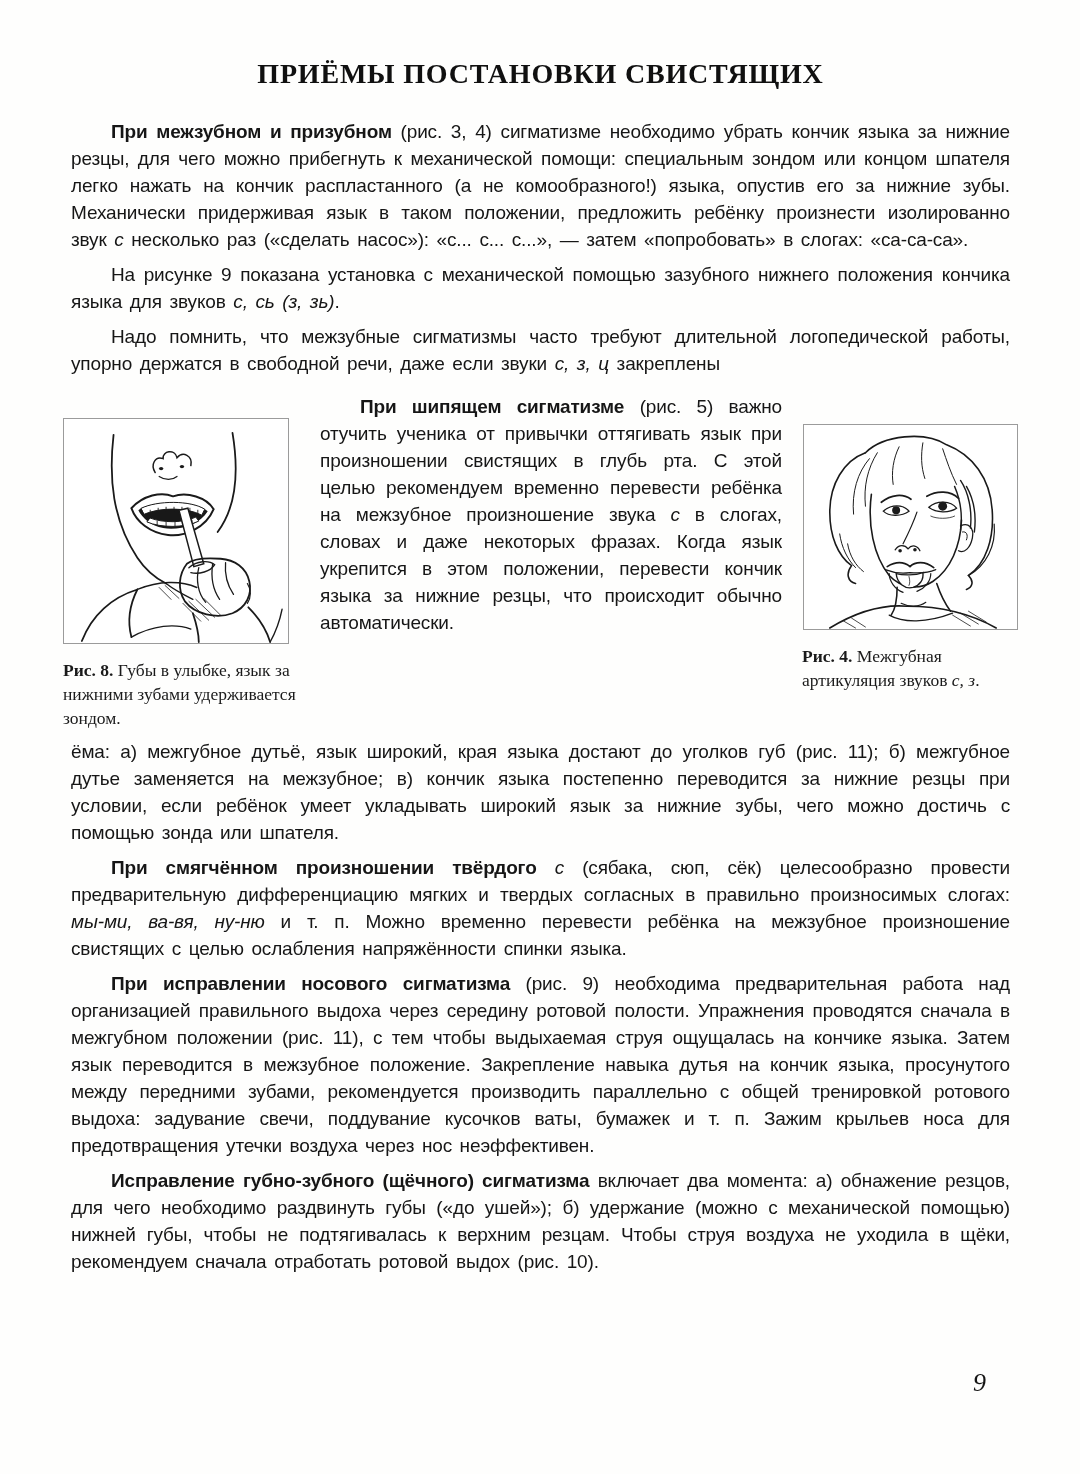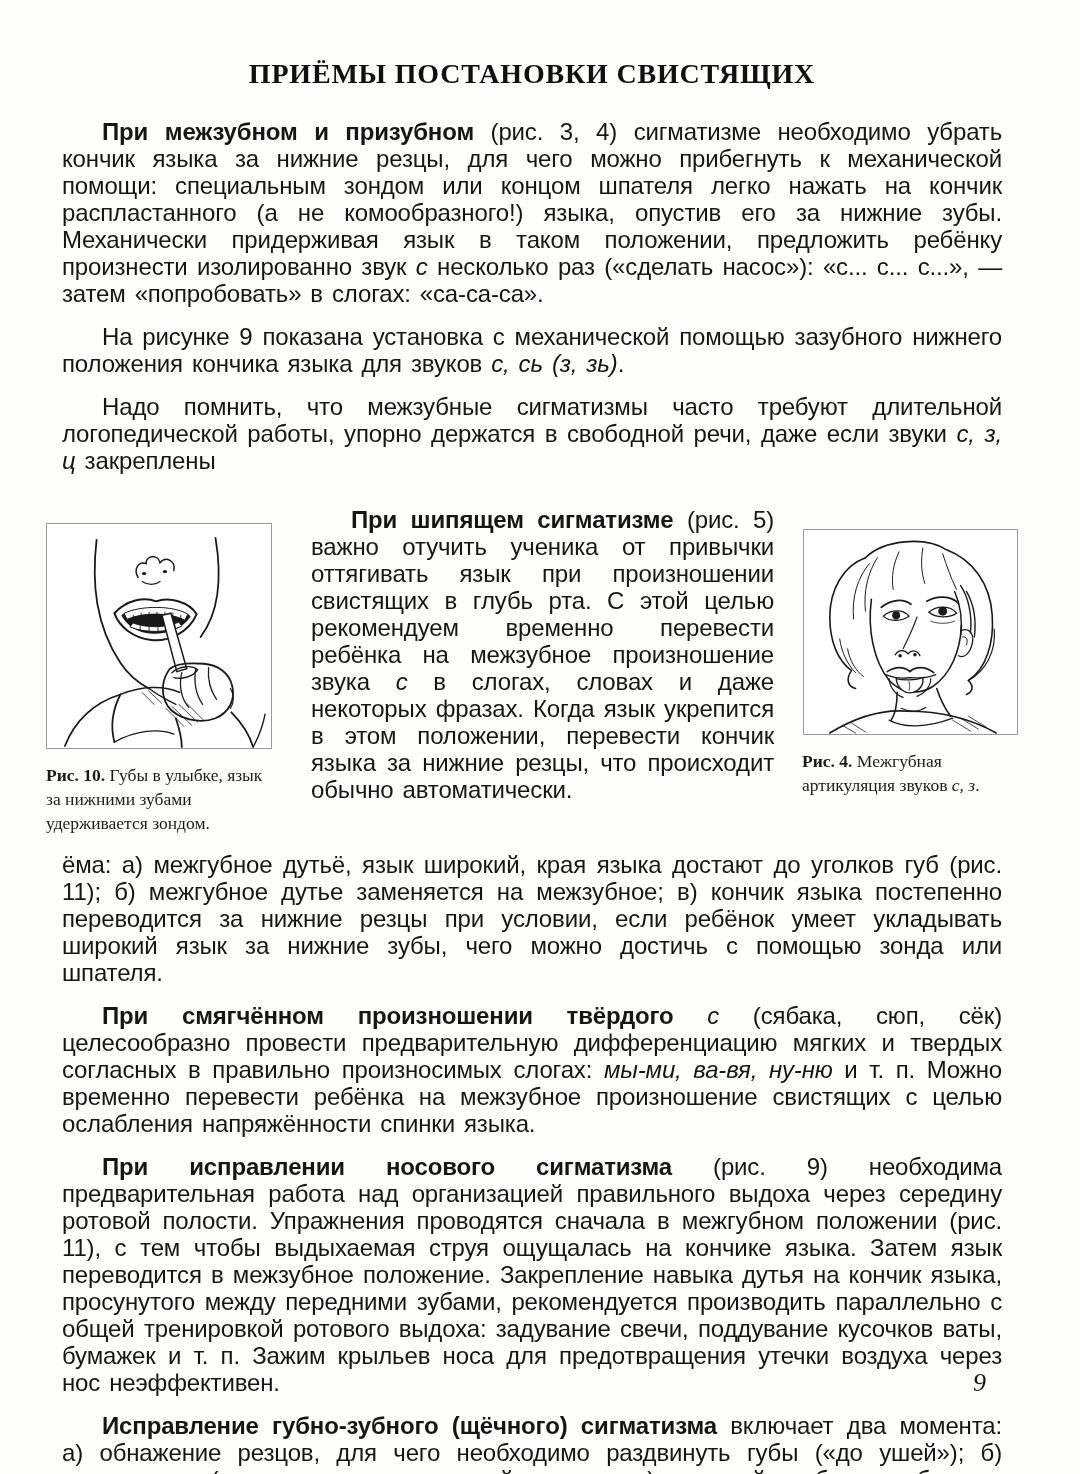--- a/index.html
+++ b/index.html
@@ -3,29 +3,29 @@
 <meta charset="utf-8">
 <style>
   html,body{margin:0;padding:0;}
   body{
     width:1080px;height:1474px;background:#f6f6f4;
     font-family:"Liberation Sans",sans-serif;color:#161616;
     position:relative;overflow:hidden;
   }
   .page{
     position:absolute;inset:0;background:#fefefd;
-    padding:56px 62px 0 46px;box-sizing:border-box;
+    padding:56px 62px 0 63px;box-sizing:border-box;
   }
   .title{
     font-family:"Liberation Serif",serif;font-weight:bold;
     font-size:28px;line-height:35px;letter-spacing:.8px;
     text-align:center;color:#101010;margin:0;
   }
   .body-text p{
-    margin:16px;font-size:24px;line-height:27px;
+    margin:8px;font-size:19px;line-height:27px;
     text-align:justify;word-spacing:2.5px;letter-spacing:-.15px;
   }
   .indent{text-indent:40px;}
   .mt{margin-top:27px !important;}
   .seg-b{font-weight:700;}
   .seg-i{font-style:italic;text-align:center;}
   .fig-row{display:flex;align-items:flex-start;}
   .col-left{width:233px;flex:none;}
   .col-mid{flex:1 1 auto;padding:0 12px 0 16px;min-width:0;}
   .col-right{width:216px;flex:none;}
@@ -95,21 +95,21 @@
                 <path d="M120,186 L138,204"></path>
                   <path d="M126,184 L146,203"></path>
                 <path d="M133,182 L152,200"></path>
                   <path d="M141,181 L158,198"></path>
                 <path d="M96,170 L108,182"></path>
                   <path d="M102,168 L116,181"></path>
               </g>
             </g>
           </svg>
         </div>
-        <div class="caption"><span class="seg-b">Рис. 10.</span><span class="seg-r"> Губы в улыбке, язык за нижними зубами удерживается зондом.</span></div>
+        <div class="caption"><span class="seg-b">Рис. 8.</span><span class="seg-r"> Губы в улыбке, язык за нижними зубами удерживается зондом.</span></div>
       </div>
 
       <div class="col-mid">
         <p class="indent"><span class="seg-b">При шипящем сигматизме</span><span class="seg-r"> (рис. 5) важно отучить ученика от привычки оттягивать язык при произношении свистящих в глубь рта. С этой целью рекомендуем временно перевести ребёнка на межзубное произношение звука </span><span class="seg-i">с</span><span class="seg-r"> в слогах, словах и даже некоторых фразах. Когда язык укрепится в этом положении, перевести кончик языка за нижние резцы, что происходит обычно автоматически.</span></p>
       </div>
 
       <div class="col-right">
         <div class="frame frame-right">
           <svg width="213" height="204" viewBox="0 0 215 206">
             <g fill="none" stroke="#1a1a1a" stroke-width="1.6" stroke-linecap="round">

